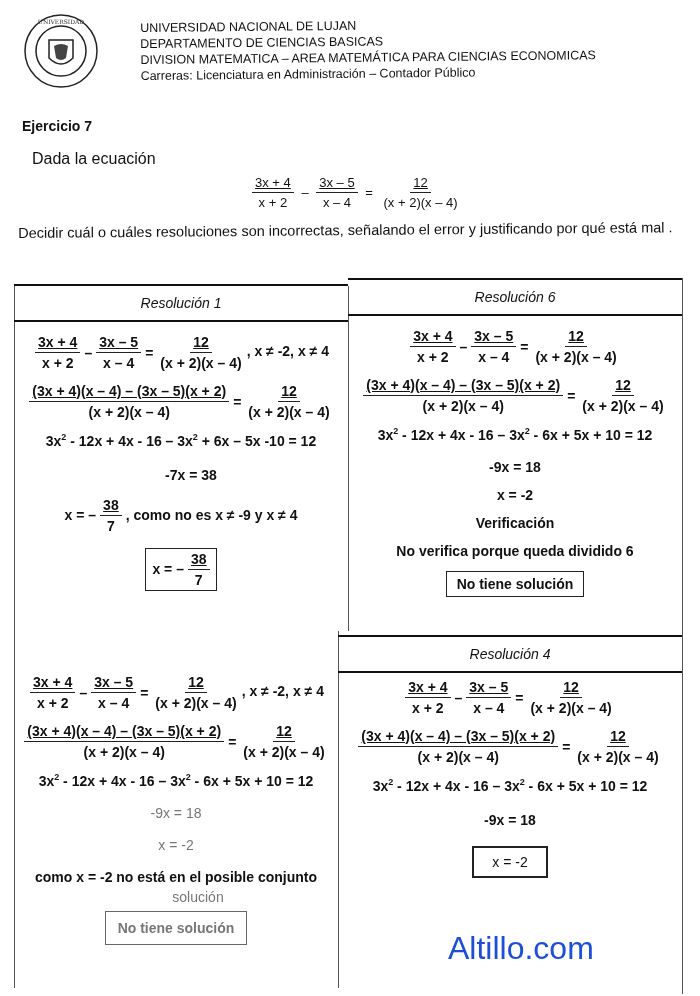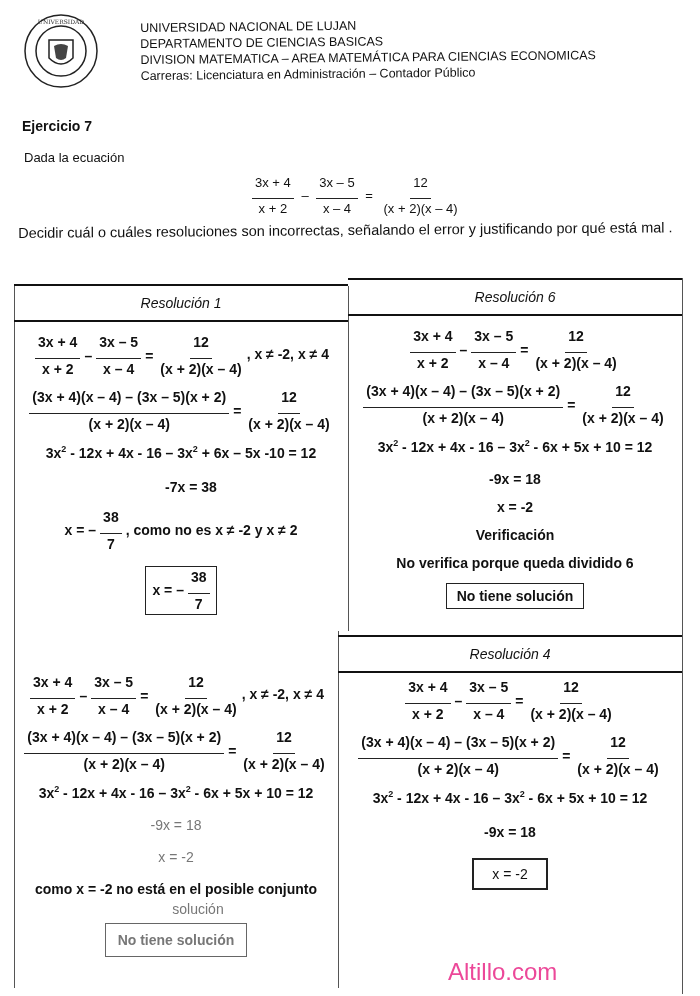--- a/index.html
+++ b/index.html
@@ -3,42 +3,42 @@
 <meta charset="utf-8">
 <style>
   html, body { margin: 0; padding: 0; background: #ffffff; }
   body { width: 700px; height: 996px; position: relative; overflow: hidden;
          font-family: "Liberation Sans", "DejaVu Sans", sans-serif; color: #111; }
   .header { position: absolute; left: 22px; top: 12px; width: 660px; height: 80px; }
   .seal { position: absolute; left: 0; top: 0; width: 78px; height: 78px; }
   .hdr-lines { position: absolute; left: 118px; top: 8px; font-size: 12.5px; line-height: 16px; transform: rotate(-0.6deg); transform-origin: left top; }
   .hdr-lines div { white-space: nowrap; }
   .ej-title { position: absolute; left: 22px; top: 118px; font-weight: bold; font-size: 14px; }
-  .intro { position: absolute; left: 24px; top: 150px; font-size: 13px; }
+  .intro { position: absolute; left: 32px; top: 150px; font-size: 16px; }
   .given { position: absolute; left: 250px; top: 175px; }
   .task { position: absolute; left: 18px; top: 220px; width: 690px; font-size: 14.5px; line-height: 26px; transform: rotate(-0.5deg); transform-origin: left top; }
 
   .frac { display: inline-flex; flex-direction: column; align-items: center; vertical-align: middle; margin: 0 2px; }
-  .frac .num { padding: 0 3px 8px; border-bottom: 1px solid #222; white-space: nowrap; }
+  .frac .num { padding: 0 3px 2px; border-bottom: 1px solid #222; white-space: nowrap; text-decoration: underline; }
   .frac .den { padding: 2px 3px 0; white-space: nowrap; }
   .op { display: inline-block; vertical-align: middle; margin: 0 2px; }
   .math { font-size: 13px; white-space: nowrap; }
   .bold { font-weight: bold; }
 
   .grid { position: absolute; left: 14px; top: 278px; width: 672px; height: 716px; }
   .cell { position: absolute; }
   .cell-hdr { position: absolute; left: 0; right: 0; height: 34px; border-top: 2px solid #111; border-bottom: 2px solid #111;
               display: flex; align-items: center; justify-content: center; font-weight: normal; font-style: italic; font-size: 14px; }
   .cell-body { position: absolute; left: 0; right: 0; top: 38px; bottom: 0; display: flex; flex-direction: column; align-items: center; }
   .row { margin-top: 12px; font-size: 14px; white-space: nowrap; text-align: center; }
   .vline { position: absolute; width: 1px; background: #555; }
   .answer-box { border: 1.5px solid #222; padding: 4px 10px; display: inline-block; }
   sup { font-size: 9px; }
   .faded { color: #777; }
-  .watermark { position: absolute; left: 448px; top: 930px; font-size: 24px; font-family: "Liberation Sans", sans-serif; color: #ec4899; margin-top: 28px; }
+  .watermark { position: absolute; left: 448px; top: 930px; font-size: 32px; font-family: "Liberation Sans", sans-serif; color: #1d4ed8; }
 </style>
 </head>
 <body>
 
 <div class="header">
   <svg class="seal" viewBox="0 0 78 78">
     <circle cx="39" cy="39" r="36" fill="none" stroke="#222" stroke-width="1.5"></circle>
     <circle cx="39" cy="39" r="25" fill="none" stroke="#222" stroke-width="1.5"></circle>
     <path d="M27 28 L51 28 L51 46 Q39 58 27 46 Z" fill="none" stroke="#222" stroke-width="1.5"></path>
     <path d="M32 34 Q39 30 46 34 L44 46 Q39 50 34 46 Z" fill="#444"></path>
@@ -103,21 +103,21 @@
             <span class="num">12</span>
             <span class="den">(x + 2)(x – 4)</span>
           </span>
       </div>
       <div class="row bold"><span>3x</span><sup>2</sup><span> - 12x + 4x - 16 – 3x</span><sup>2</sup><span> + 6x – 5x -10 = 12</span></div>
       <div class="row bold" style="margin-top:18px;margin-left:20px;">-7x = 38</div>
       <div class="row bold" style="margin-top:14px;">
         <span class="op">x = –</span><span class="frac">
             <span class="num">38</span>
             <span class="den">7</span>
-          </span><span class="op">, como no es x ≠ -2 y x ≠ 2</span>
+          </span><span class="op">, como no es x ≠ -9 y x ≠ 4</span>
       </div>
       <div class="row bold" style="margin-top:14px;">
         <span class="answer-box" style="padding:2px 4px;"><span class="op">x = –</span><span class="frac">
               <span class="num">38</span>
               <span class="den">7</span>
             </span></span>
       </div>
     </div>
   </div>
 

